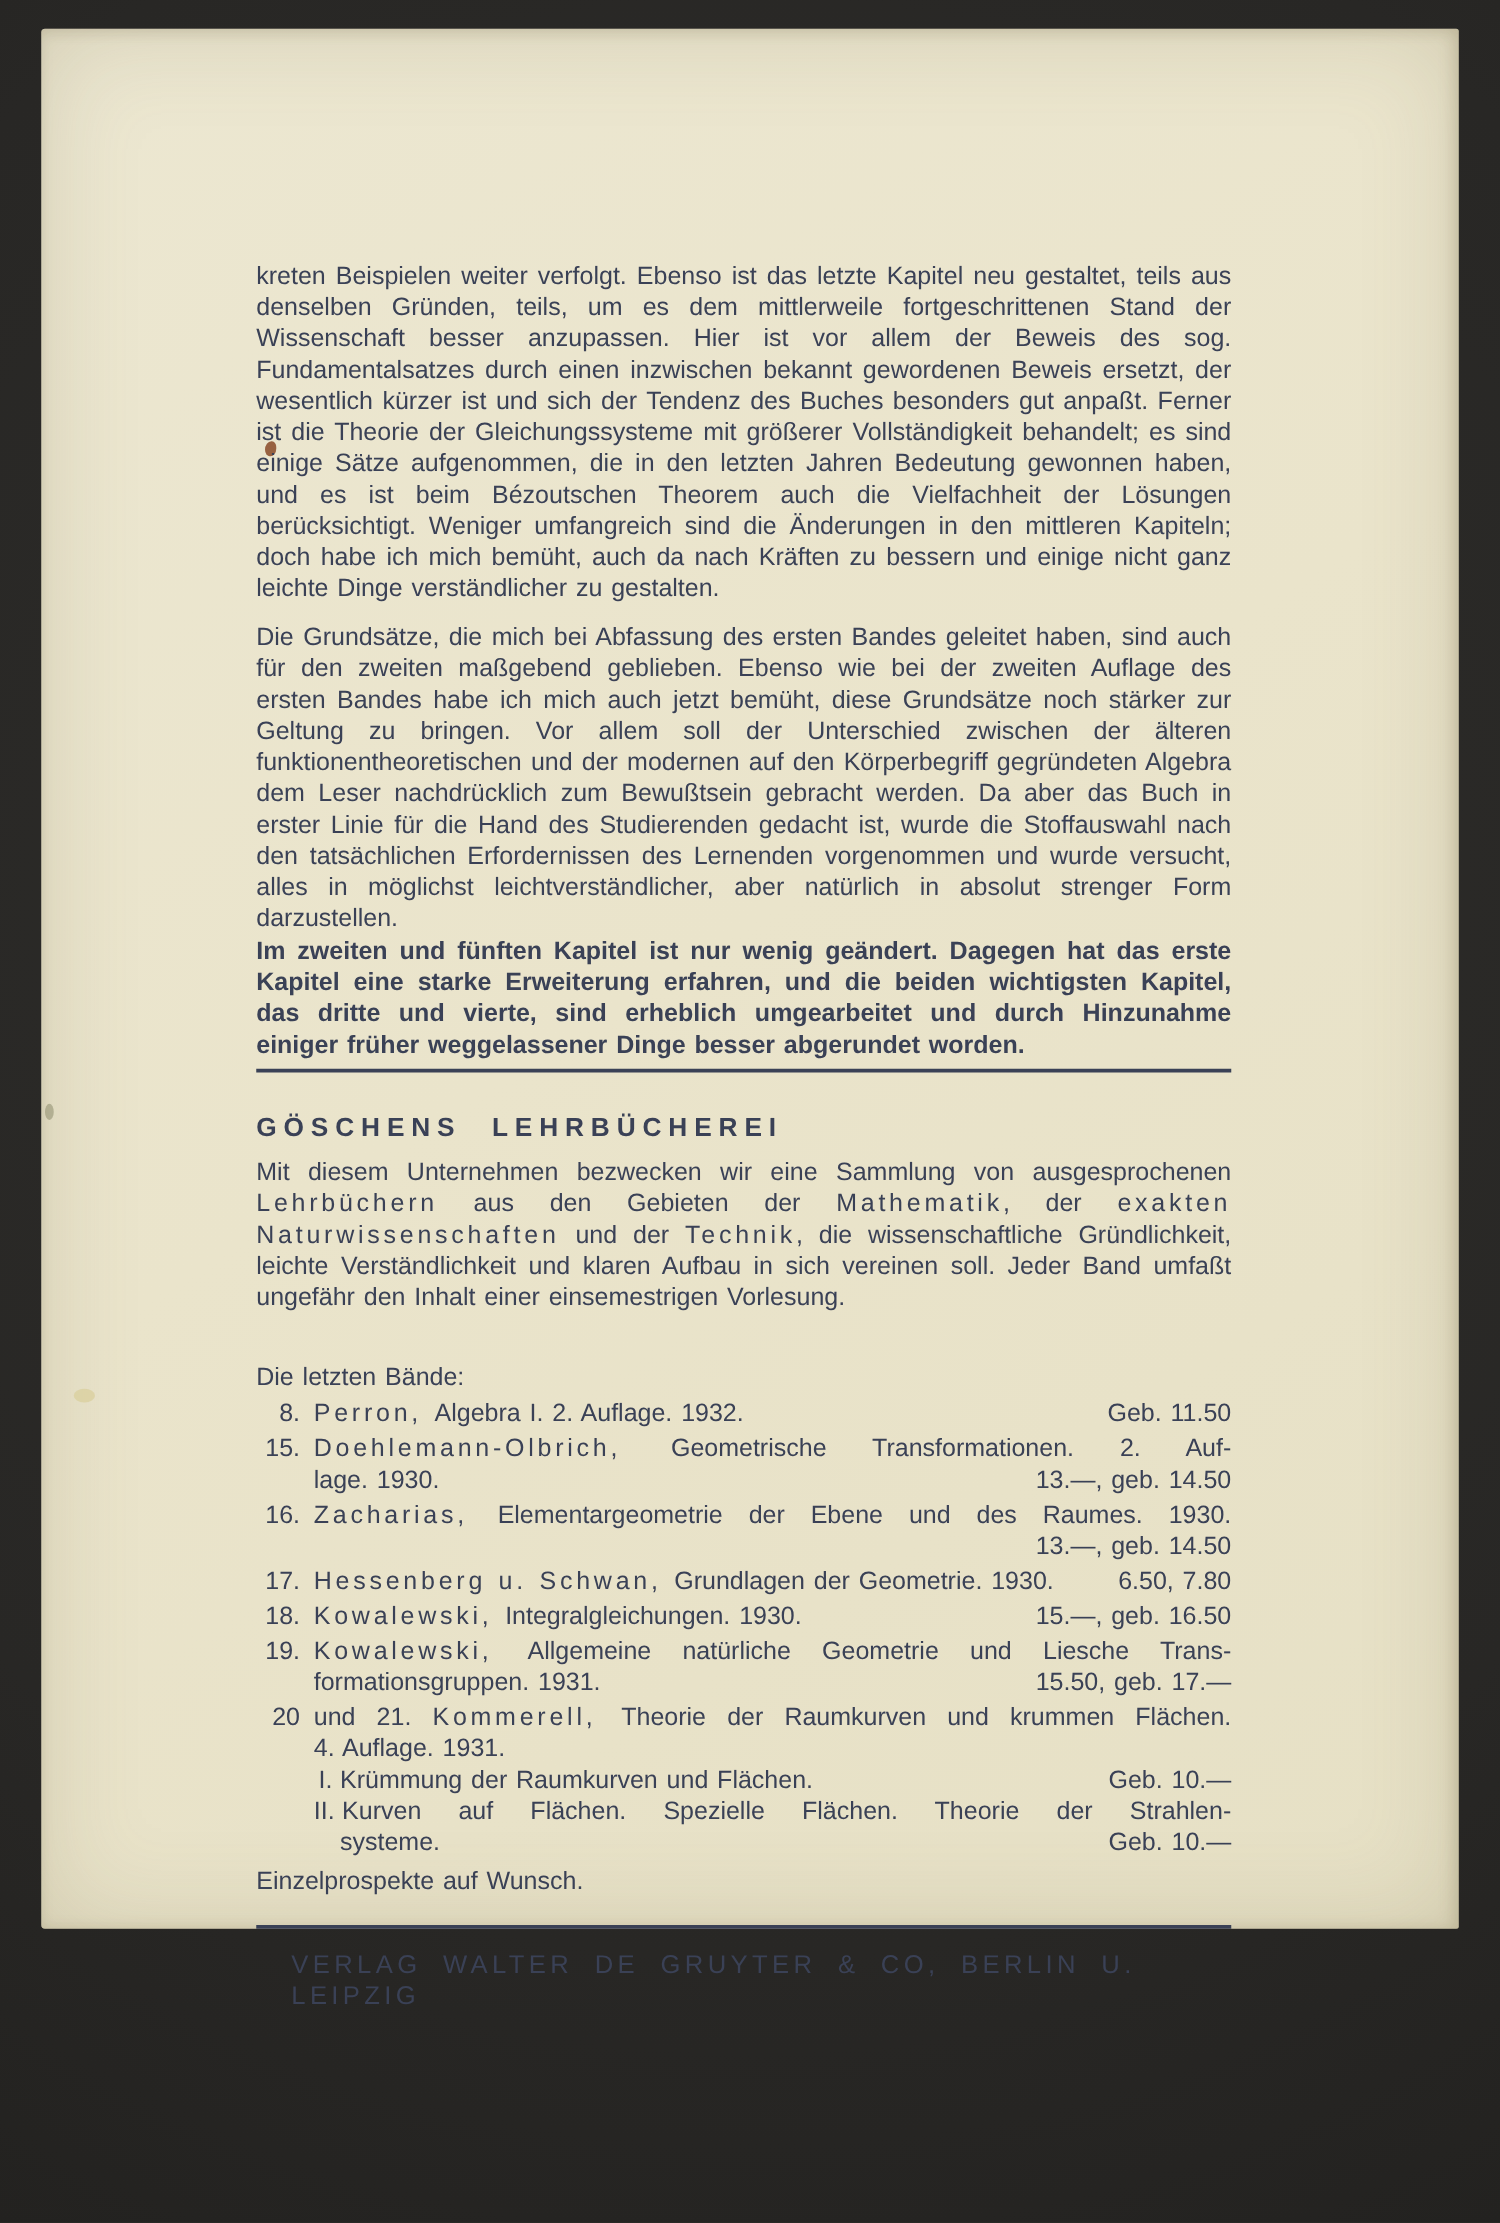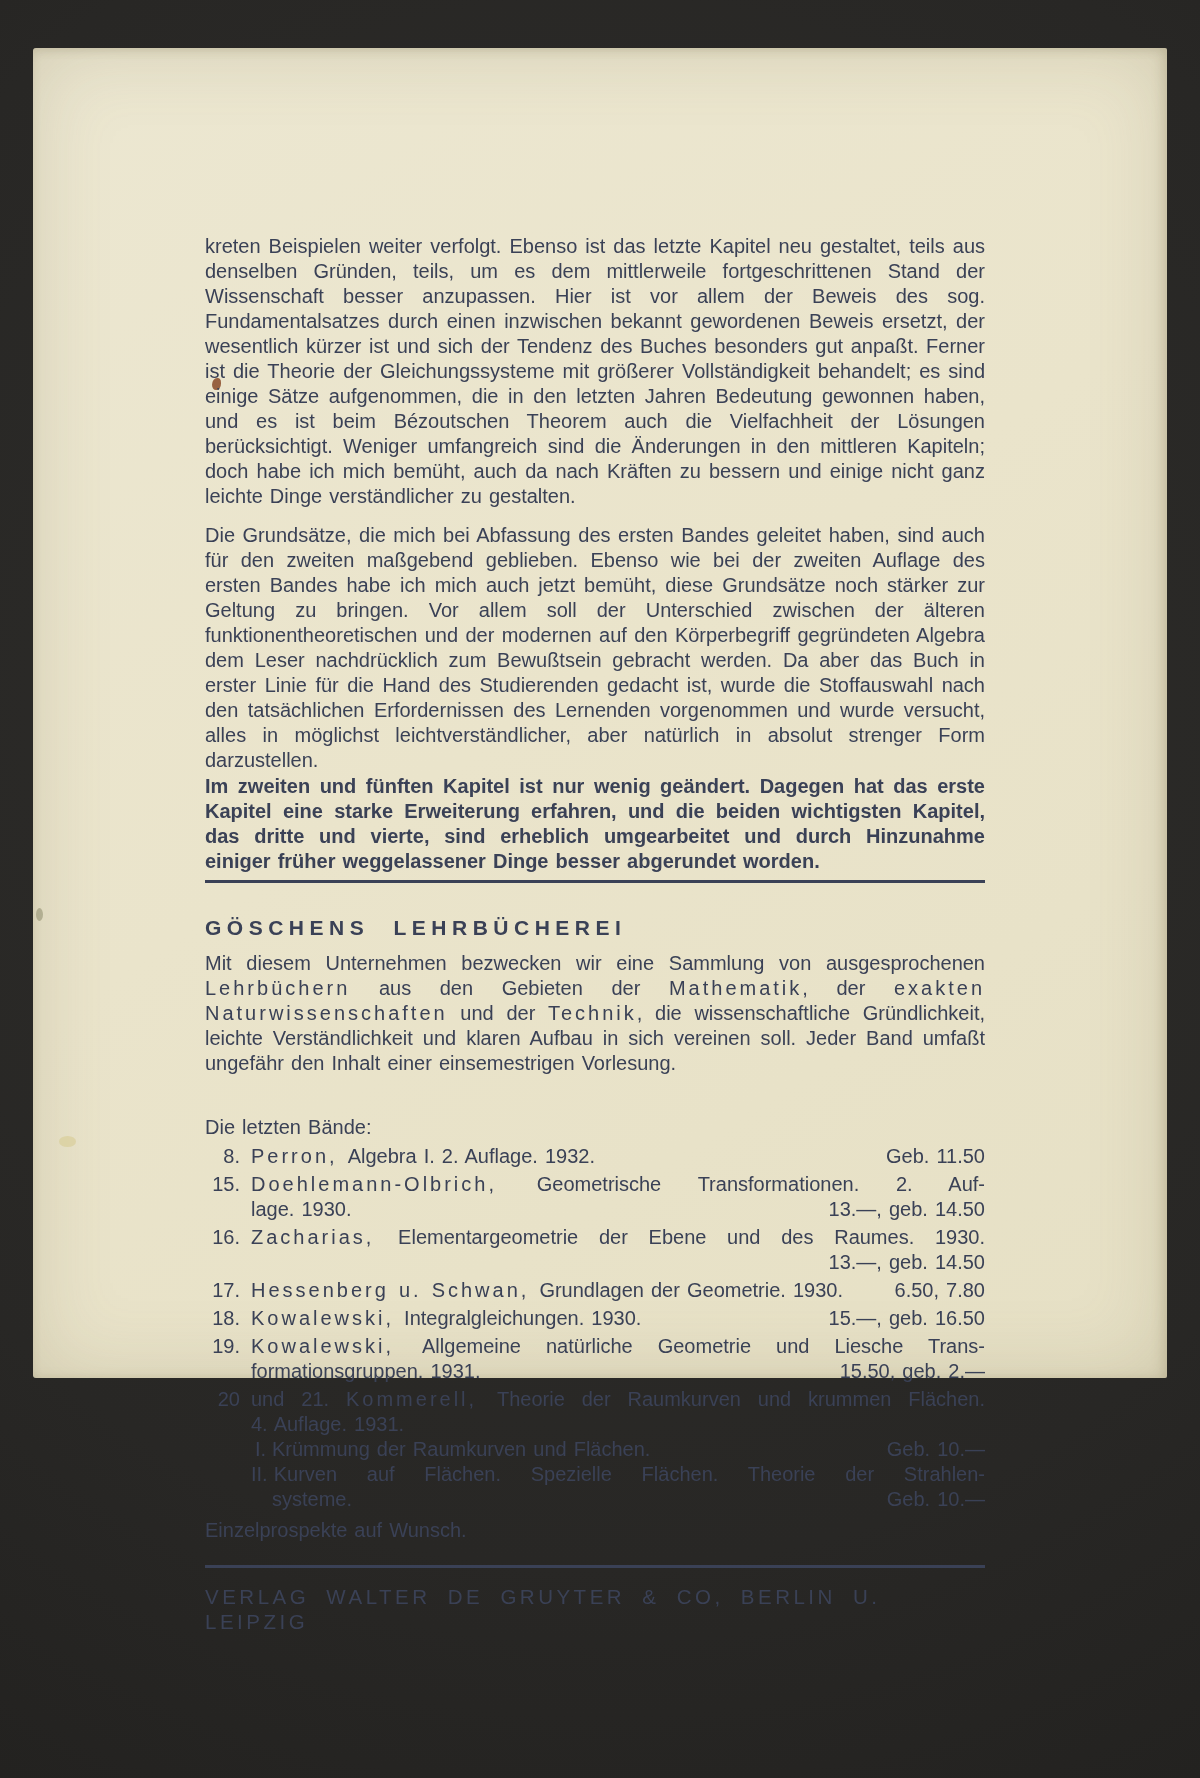--- a/index.html
+++ b/index.html
@@ -4,21 +4,21 @@
 <style>
   html,body{margin:0;padding:0;}
   body{
     width:1200px;height:1778px;overflow:hidden;
     background:#2b2a27;
     font-family:"Liberation Sans",sans-serif;
   }
   .stage{position:relative;width:1200px;height:1778px;background:
     radial-gradient(circle at 50% 40%, #2e2d2a 0%, #282725 70%, #232220 100%);}
   .paper{
-    position:absolute;left:33px;top:48px;width:1134px;height:1330px;
+    position:absolute;left:33px;top:23px;width:1134px;height:1520px;
     background:linear-gradient(148deg,#ece7d1 0%,#eae4cb 48%,#e6e0c5 100%);
     box-shadow:inset 0 0 80px rgba(115,104,72,.20), inset -5px 0 12px rgba(110,98,65,.16), inset 0 4px 10px rgba(110,98,65,.10);
     border-radius:3px 2px 2px 3px;
   }
   .stain{position:absolute;border-radius:50%;}
   .stain-1{left:179px;top:330px;width:9px;height:12px;background:#8a4a28;opacity:.85;border-radius:60% 40% 55% 45%;}
   .stain-2{left:3px;top:860px;width:7px;height:13px;background:#7c7c5c;opacity:.45;}
   .stain-3{left:26px;top:1088px;width:17px;height:11px;background:#d9cf9c;opacity:.75;}
   .textblock{
     position:absolute;left:172px;top:186px;width:780px;
@@ -41,21 +41,21 @@
   .book-line{display:flex;align-items:baseline;}
   .num{flex:0 0 35px;text-align:right;margin-right:11px;white-space:nowrap;}
   .subnum{flex:0 0 15px;text-align:right;margin-right:6px;}
   .content{flex:1 1 auto;min-width:0;}
   .content.subcont{padding-left:21px;}
   .force-just .content{text-align:justify;text-align-last:justify;}
   .price{flex:0 0 auto;margin-left:14px;white-space:nowrap;}
   .seg-bold{font-weight:normal;}
   .seg-spaced{letter-spacing:3px;}
   .closing{margin-top:6px;}
-  .footer-line{letter-spacing:3.5px;word-spacing:8px;font-size:20.5px;}
+  .footer-line{letter-spacing:3.5px;word-spacing:8px;font-size:20.5px;margin-left:28px;}
 </style>
 </head>
 <body>
 
 <div class="stage">
   <div class="paper">
     <div class="stain stain-1"></div>
     <div class="stain stain-2"></div>
     <div class="stain stain-3"></div>
 
@@ -121,21 +121,21 @@
               </div>
             </div>
             <div class="book-item">
               <div class="book-line force-just">
                 <div class="num">19.</div>
                 <div class="content"><span class="seg-spaced">Kowalewski, </span><span class="seg-bold">Allgemeine natürliche Geometrie und Liesche Trans-</span></div>
               </div>
               <div class="book-line">
                 <div class="num"></div>
                 <div class="content"><span class="seg-bold">formationsgruppen.</span><span class="seg-normal"> 1931.</span></div>
-                <div class="price">15.50, geb. 2.—</div>
+                <div class="price">15.50, geb. 17.—</div>
               </div>
             </div>
             <div class="book-item">
               <div class="book-line force-just">
                 <div class="num">20</div>
                 <div class="content"><span class="seg-normal">und 21. </span><span class="seg-spaced">Kommerell, </span><span class="seg-bold">Theorie der Raumkurven und krummen Flächen.</span></div>
               </div>
               <div class="book-line">
                 <div class="num"></div>
                 <div class="content"><span class="seg-normal">4. Auflage. 1931.</span></div>

